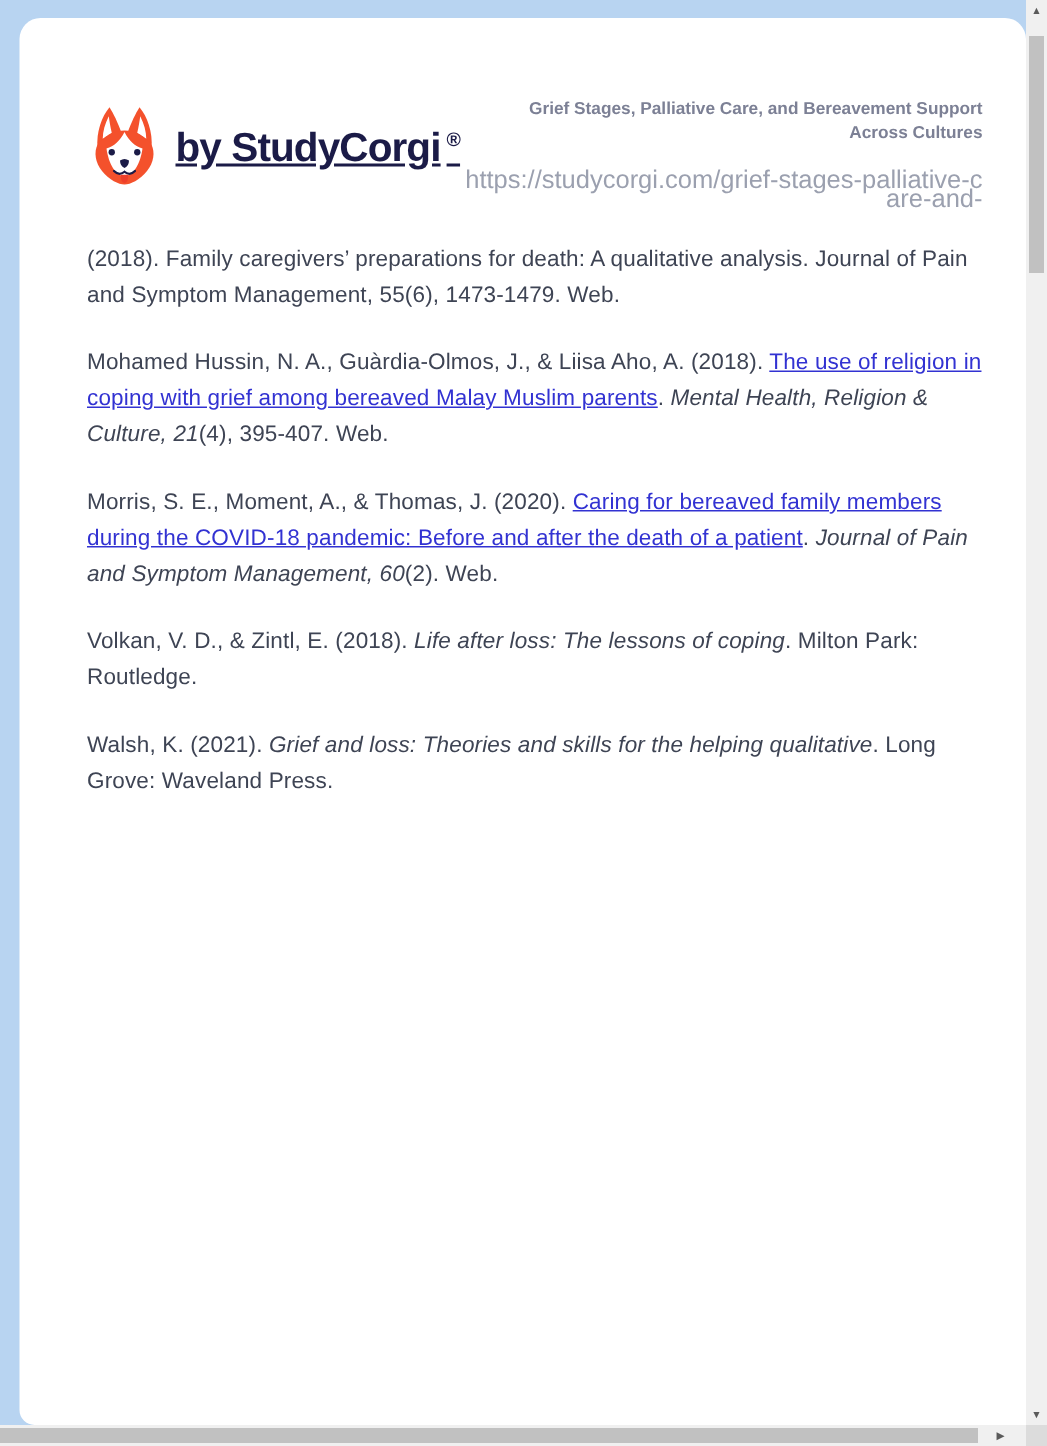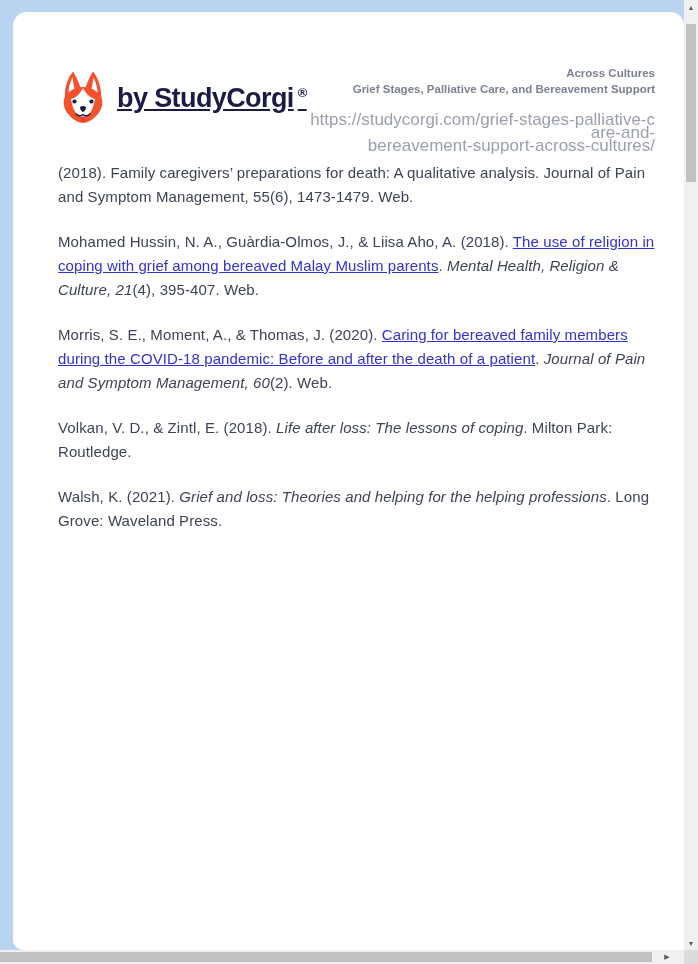--- a/index.html
+++ b/index.html
@@ -84,35 +84,34 @@
 
       <path d="M36 87 Q43 94 50 88 Q57 94 64 87" stroke="#1b1b47" stroke-width="3" stroke-linecap="round" fill="none"></path>
 
       <path d="M45 92 L55 92 Q55 103 50 103 Q45 103 45 92 Z" fill="#ee3f2a"></path>
     </svg>
     <div class="logo-text"><span>by StudyCorgi</span><span class="reg-mark">®</span></div>
   </div>
 
   <div class="title-block">
     <div class="doc-title">
+      <div>Grief Stages, Palliative Care, and Bereavement Support</div>
       <div>Across Cultures</div>
-      <div>Grief Stages, Palliative Care, and Bereavement Support</div>
     </div>
     <div class="doc-url">
       <div>https://studycorgi.com/grief-stages-palliative-care-and-</div>
-      <div>bereavement-support-across-cultures/</div>
     </div>
   </div>
 
   <div class="references">
       <p class="ref"><span class="seg-text">(2018). Family caregivers’ preparations for death: A qualitative analysis. Journal of Pain and Symptom Management, 55(6), 1473-1479. Web.</span></p>
       <p class="ref"><span class="seg-text">Mohamed Hussin, N. A., Guàrdia-Olmos, J., &amp; Liisa Aho, A. (2018). </span><a class="seg-link" href="#">The use of religion in coping with grief among bereaved Malay Muslim parents</a><span class="seg-text">. </span><span class="seg-italic">Mental Health, Religion &amp; Culture, 21</span><span class="seg-text">(4), 395-407. Web.</span></p>
       <p class="ref"><span class="seg-text">Morris, S. E., Moment, A., &amp; Thomas, J. (2020). </span><a class="seg-link" href="#">Caring for bereaved family members during the COVID-18 pandemic: Before and after the death of a patient</a><span class="seg-text">. </span><span class="seg-italic">Journal of Pain and Symptom Management, 60</span><span class="seg-text">(2). Web.</span></p>
       <p class="ref"><span class="seg-text">Volkan, V. D., &amp; Zintl, E. (2018). </span><span class="seg-italic">Life after loss: The lessons of coping</span><span class="seg-text">. Milton Park: Routledge.</span></p>
-      <p class="ref"><span class="seg-text">Walsh, K. (2021). </span><span class="seg-italic">Grief and loss: Theories and helping for the helping professions</span><span class="seg-text">. Long Grove: Waveland Press.</span></p>
+      <p class="ref"><span class="seg-text">Walsh, K. (2021). </span><span class="seg-italic">Grief and loss: Theories and skills for the helping qualitative</span><span class="seg-text">. Long Grove: Waveland Press.</span></p>
     </div>
 
 </div>
 
 <div class="vsb">
   <div class="sb-arrow arrow-up">▲</div>
   <div class="vsb-thumb"></div>
   <div class="sb-arrow arrow-down">▼</div>
 </div>
 

